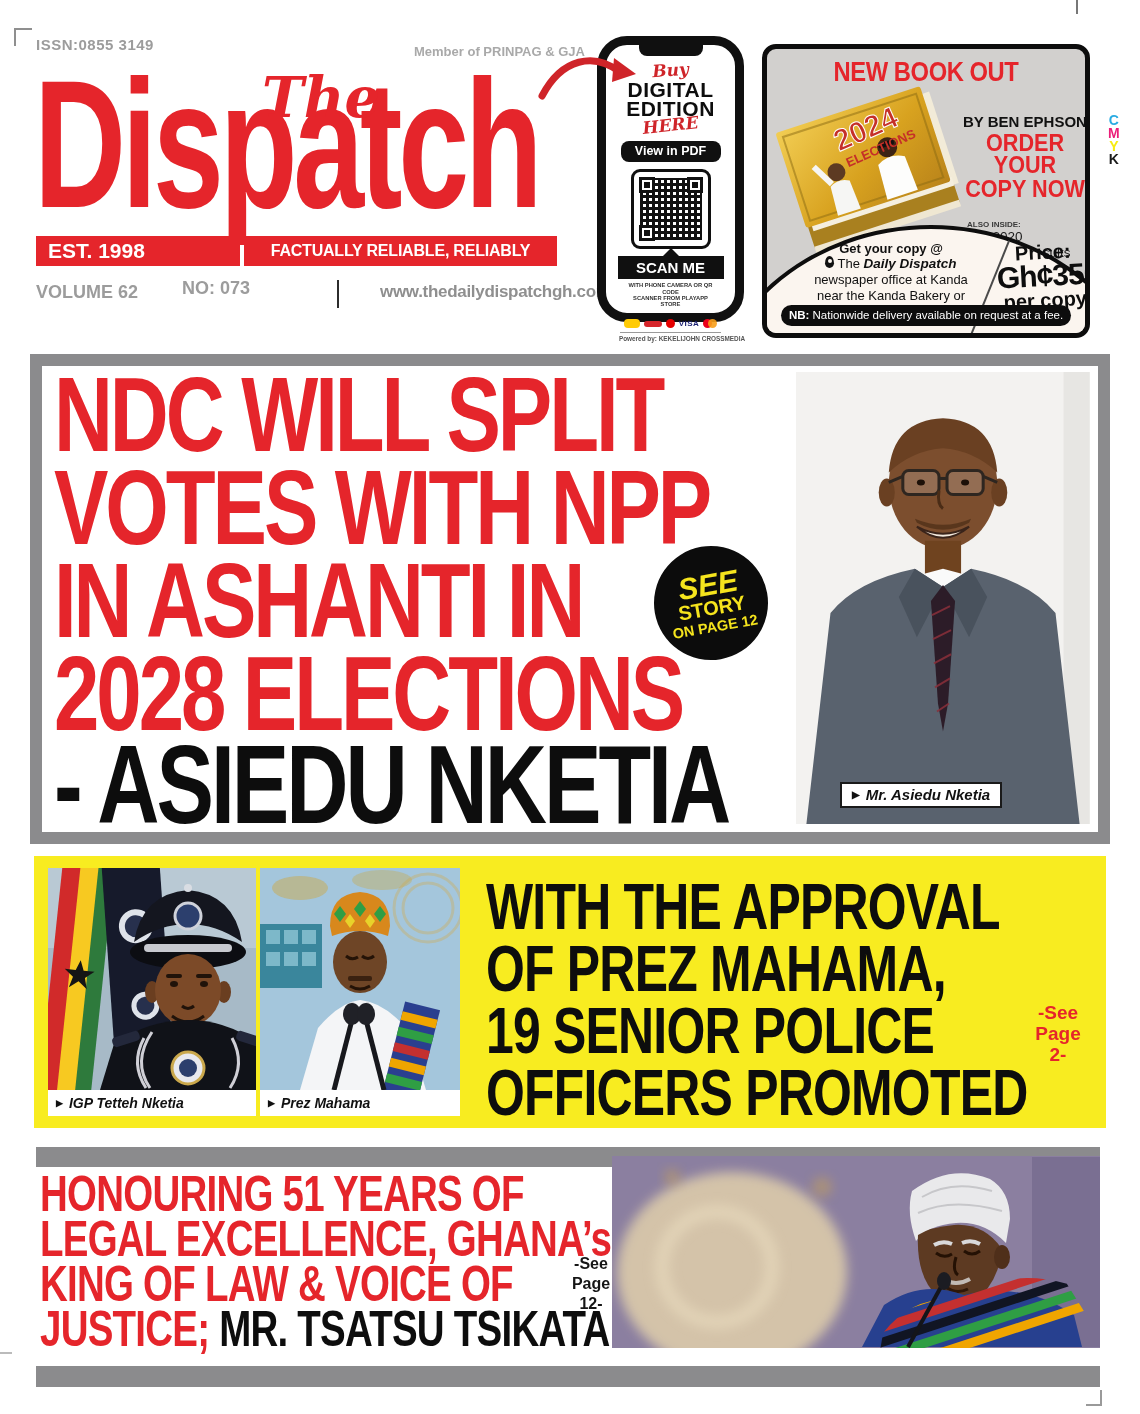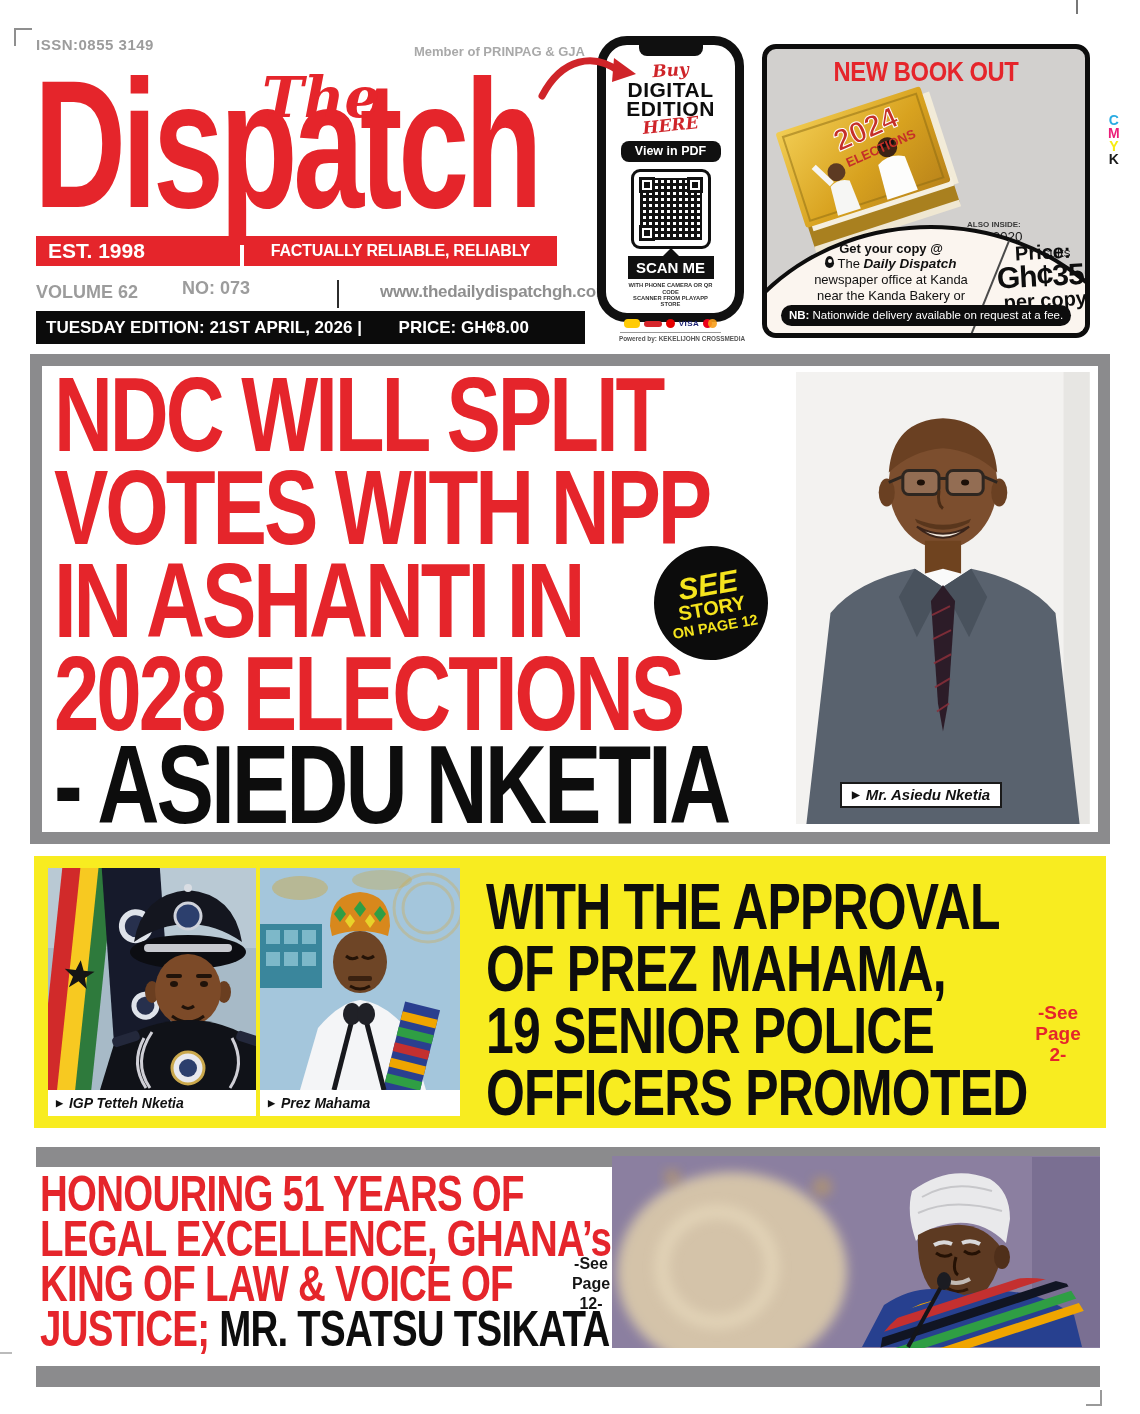--- a/index.html
+++ b/index.html
@@ -36,21 +36,21 @@
   .notch{width:64px;height:11px;background:#101010;border-radius:0 0 8px 8px;margin:0 auto;}
   .buy{font-family:"DejaVu Serif",serif;font-style:italic;font-weight:bold;font-size:17px;color:#cf2429;margin-top:4px;transform:rotate(-4deg);}
   .de-line{font-weight:900;font-size:21px;line-height:19px;letter-spacing:.5px;color:#0d0d0d;}
   .here{font-family:"DejaVu Serif",serif;font-style:italic;font-weight:bold;font-size:17px;color:#cf2429;margin-top:-3px;transform:rotate(-6deg);}
   .viewpdf{margin:6px auto 0;width:100px;line-height:21px;background:#101010;color:#fff;border-radius:8px;font-weight:bold;font-size:12.5px;}
   .qr{width:80px;height:80px;margin:7px auto 0;border:3px solid #101010;border-radius:9px;position:relative;padding:6px;}
   .qr-inner{width:100%;height:100%;background-image:repeating-linear-gradient(90deg,#111 0 3px,transparent 3px 6px),repeating-linear-gradient(0deg,#111 0 3px,#fff 3px 6px);}
   .qr .f{position:absolute;width:16px;height:16px;border:3px solid #111;background:#fff;}
   .qr .f::after{content:"";position:absolute;inset:2px;background:#111;}
   .f1{left:5px;top:5px;} .f2{right:5px;top:5px;} .f3{left:5px;bottom:5px;}
-  .scanme{margin:7px auto 0;width:86px;line-height:23px;background:#101010;color:#fff;font-weight:bold;font-size:15px;position:relative;}
+  .scanme{margin:7px auto 0;width:106px;line-height:23px;background:#101010;color:#fff;font-weight:bold;font-size:15px;position:relative;}
   .scanme::before{content:"";position:absolute;top:-8px;left:50%;margin-left:-8px;border-left:8px solid transparent;border-right:8px solid transparent;border-bottom:8px solid #101010;}
   .scan-note{margin-top:3px;font-weight:bold;font-size:8px;line-height:9px;color:#333;transform:scale(.72);transform-origin:center top;}
   .pay-row{display:flex;align-items:center;justify-content:center;gap:4px;margin-top:0px;height:11px;}
   .mtn{width:16px;height:9px;background:#ffcb05;border-radius:4px;}
   .expresspay{width:18px;height:6px;background:#d6252b;border-radius:3px;}
   .voda{width:9px;height:9px;background:#e60000;border-radius:50%;}
   .visa{font-weight:800;font-size:8px;color:#1a1f71;letter-spacing:.5px;}
   .mc{display:flex;}
   .mc i{width:9px;height:9px;border-radius:50%;display:block;}
   .mc .c1{background:#eb001b;} .mc .c2{background:#f79e1b;margin-left:-4px;opacity:.9;}
@@ -133,24 +133,20 @@
 <div class="abs issn nowrap">ISSN:0855 3149</div>
 <div class="abs member nowrap">Member of PRINPAG &amp; GJA</div>
 <div class="abs logo-name">Dispatch</div>
 <div class="abs logo-the">The</div>
 <div class="abs est-box">EST. 1998</div>
 <div class="abs tagline-bar">FACTUALLY RELIABLE, RELIABLY FACTUAL</div>
 <div class="abs volume nowrap">VOLUME 62</div>
 <div class="abs vol-no nowrap">NO: 073</div>
 <div class="abs vol-divider"></div>
 <div class="abs website nowrap">www.thedailydispatchgh.com</div>
-<div class="abs black-bar">
-  <span>TUESDAY EDITION: 21ST APRIL, 2026 |</span>
-  <span class="price">PRICE: GH¢8.00</span>
-</div>
 
 <svg class="abs arrow-svg" width="100" height="58">
   <path d="M6,52 C 26,14 58,8 84,28" stroke="#cf2429" stroke-width="7" fill="none" stroke-linecap="round"></path>
   <polygon points="78,14 100,30 76,38" fill="#cf2429"></polygon>
 </svg>
 
 <div class="abs phone">
   <div class="notch"></div>
   <div class="buy">Buy</div>
   <div class="de-line">DIGITAL</div>
@@ -204,20 +200,25 @@
       <line x1="64" y1="90" x2="52" y2="68" stroke="#f6f6f4" stroke-width="6"></line>
       <circle cx="128" cy="72" r="10" fill="#3d2414"></circle>
       <rect x="120" y="66" width="16" height="5" rx="2" fill="#101010"></rect>
       <path d="M112,122 L114,86 Q128,78 142,86 L144,122Z" fill="#fdfdfc"></path>
       <g transform="rotate(-6 114 56)">
         <text x="114" y="58" text-anchor="middle" font-size="30" font-weight="bold" fill="#c53028" stroke="#ffffff" stroke-width="1">2024</text>
         <text x="120" y="76" text-anchor="middle" font-size="13" font-weight="bold" fill="#c53028">ELECTIONS</text>
       </g>
     </g>
   </svg>
+  <div class="ad-right">
+    <div class="ad-author nowrap">BY BEN EPHSON</div>
+    <div class="ad-order">ORDER YOUR</div>
+    <div class="ad-order">COPY NOW</div>
+  </div>
   <div class="ad-inside">
     <div class="small">ALSO INSIDE:</div>
     <div class="line">Full 2020</div>
     <div class="line">Elections Results</div>
   </div>
   <div class="arc"></div>
   <div class="arc-left">
     <div class="getcopy">Get your copy @</div>
     <div class="locline loc1"><span class="pin"></span><span>The</span>&nbsp;<span class="nm">Daily Dispatch</span></div>
     <div class="locline">newspaper office at Kanda</div>

